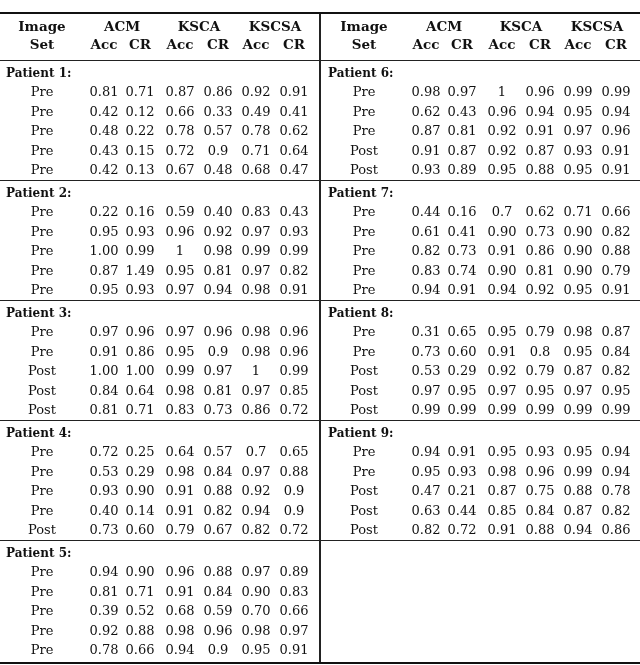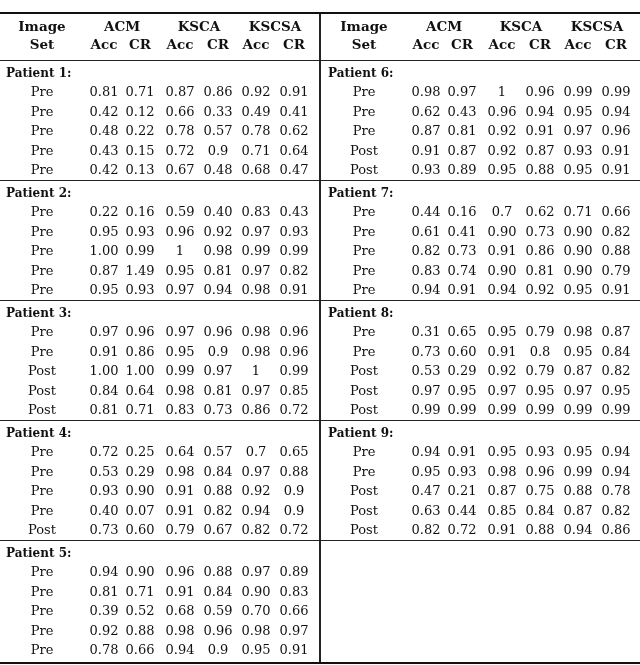--- a/index.html
+++ b/index.html
@@ -233,21 +233,21 @@
           <span class="c0">0.93</span>
           <span class="c1">0.90</span>
           <span class="c2">0.91</span>
           <span class="c3">0.88</span>
           <span class="c4">0.92</span>
           <span class="c5">0.9</span>
         </div>
         <div class="row" style="top: 76.5px;">
           <span class="lbl">Pre</span>
           <span class="c0">0.40</span>
-          <span class="c1">0.07</span>
+          <span class="c1">0.14</span>
           <span class="c2">0.91</span>
           <span class="c3">0.82</span>
           <span class="c4">0.94</span>
           <span class="c5">0.9</span>
         </div>
         <div class="row" style="top: 96px;">
           <span class="lbl">Post</span>
           <span class="c0">0.73</span>
           <span class="c1">0.60</span>
           <span class="c2">0.79</span>

